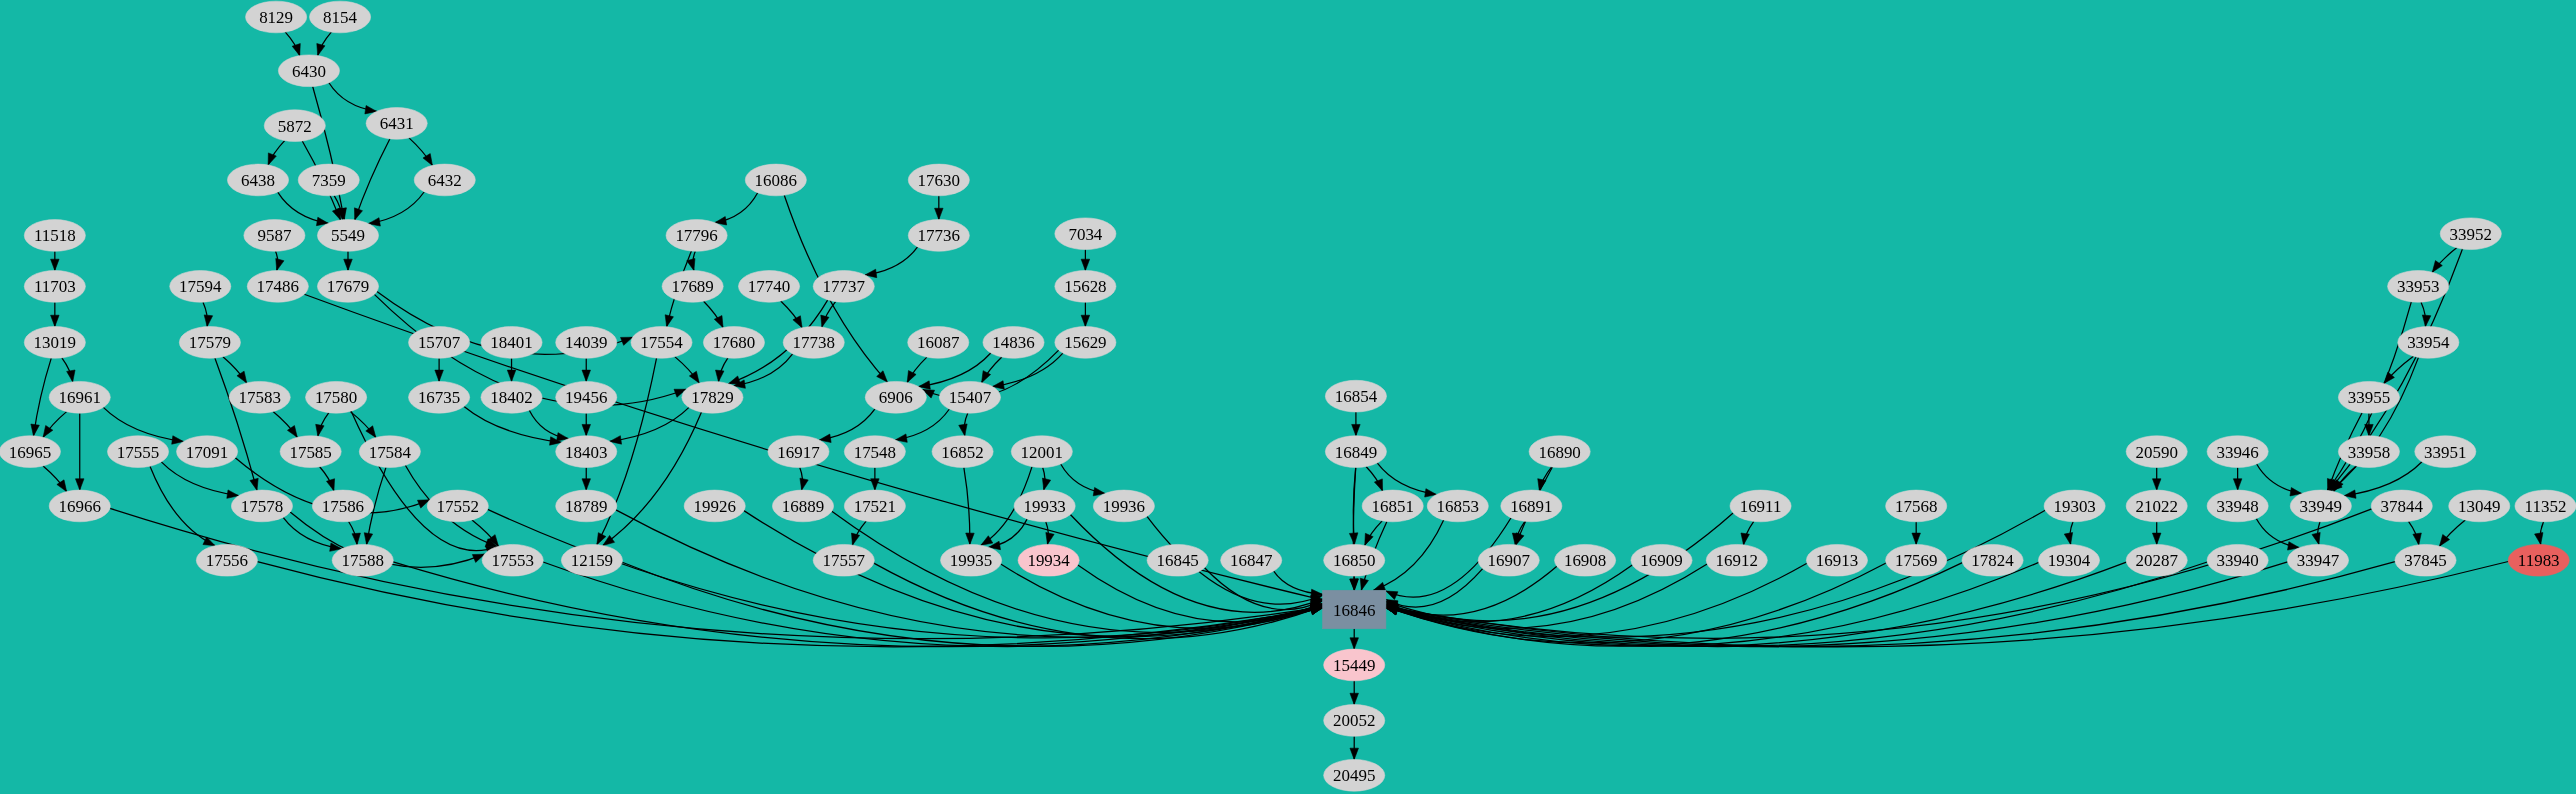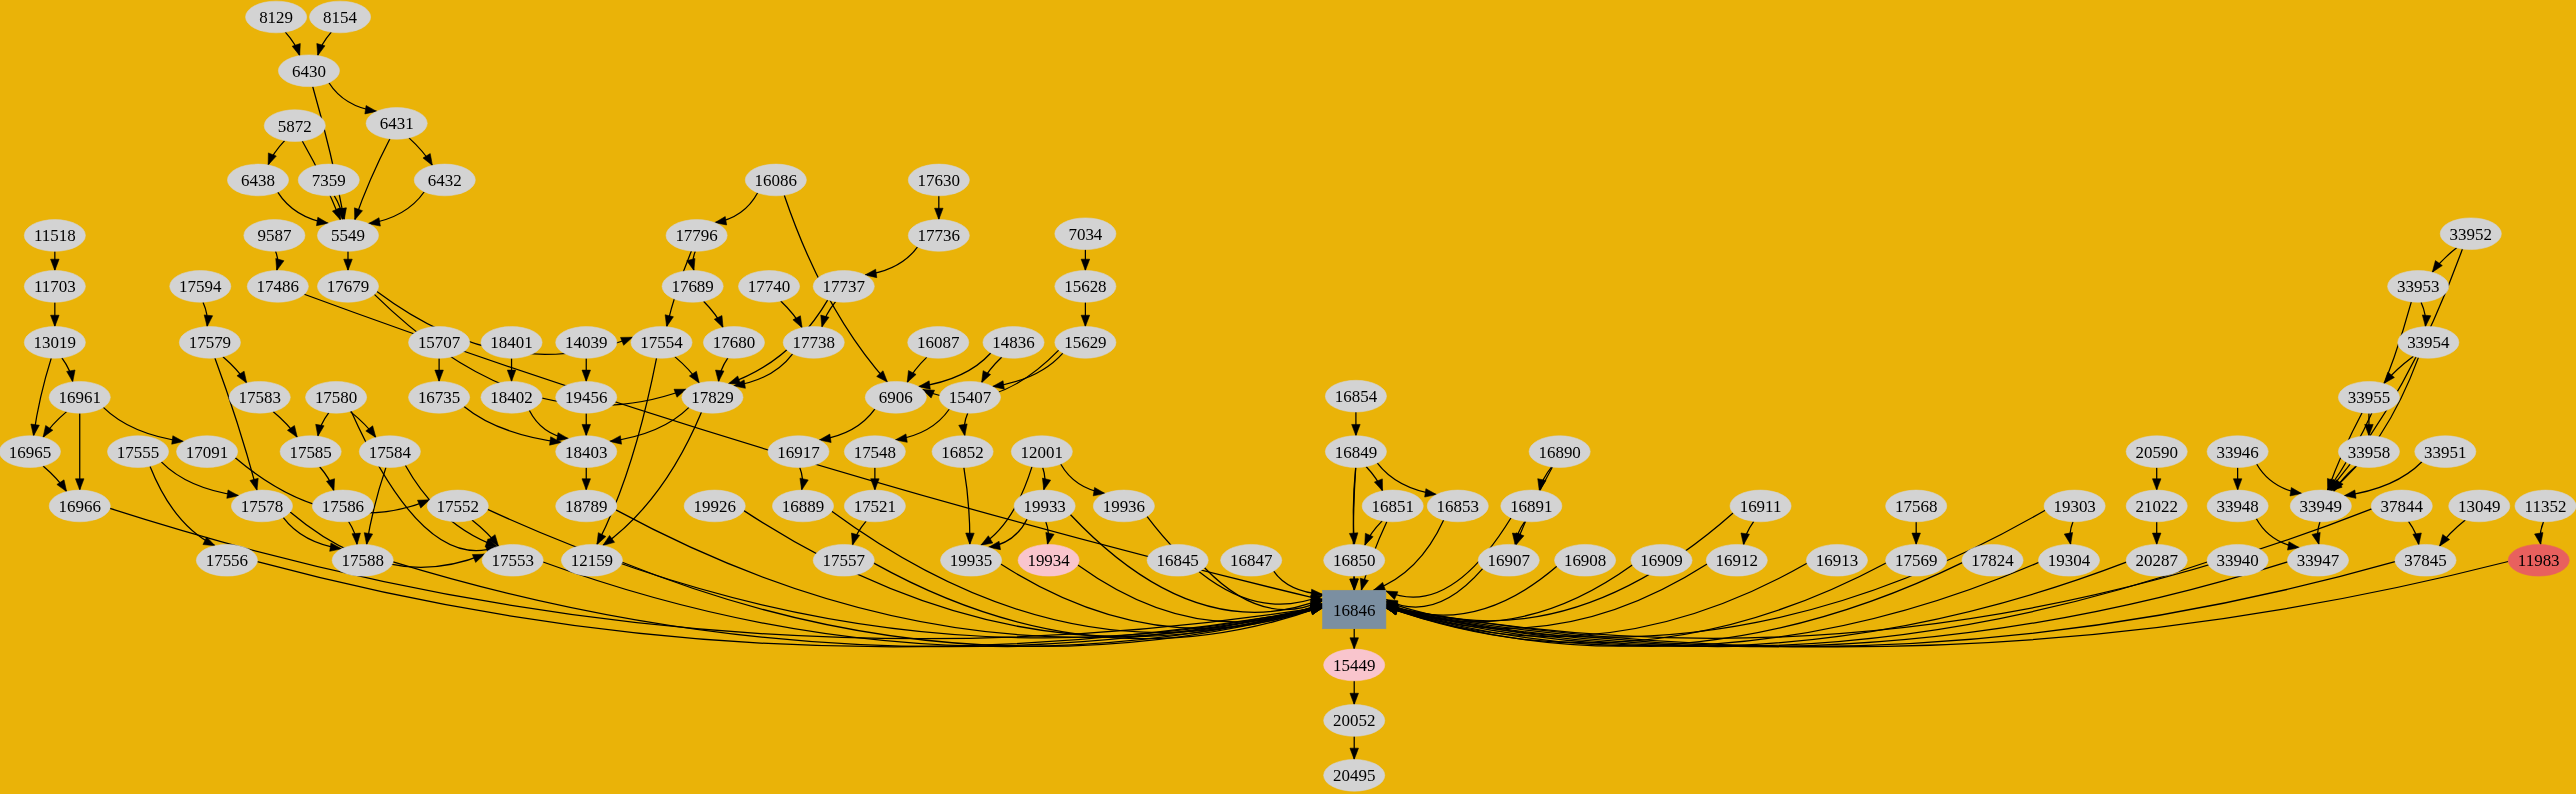--- a/index.html
+++ b/index.html
@@ -1,17 +1,17 @@
 <!DOCTYPE html>
 <html style="font-size:9px"><head>
 <meta charset="utf-8">
 <style>
   html,body{margin:0;padding:0;background:#ffffff;}
   body{font-family:"Liberation Serif","DejaVu Serif",serif;}
-  #stage{position:relative;width:2576px;height:794px;background:#eab308;overflow:hidden;}
+  #stage{position:relative;width:2576px;height:794px;background:#14b8a6;overflow:hidden;}
   svg#graph{position:absolute;left:0;top:0;width:2576px;height:794px;display:block;}
   .node-ellipse{fill:#d3d3d3;stroke:#d3d3d3;stroke-width:1;}
   .node-rect{fill:#7b8fa1;stroke:#7b8fa1;stroke-width:1;}
   .node-ellipse.pink{fill:#f9c5cd;stroke:#f9c5cd;}
   .node-ellipse.red{fill:#e8605e;stroke:#e8605e;}
   .node-label{font-family:"Liberation Serif","DejaVu Serif",serif;font-size:30px;fill:#000;text-anchor:middle;dominant-baseline:central;}
   .edge{fill:none;stroke:#000;stroke-width:2.2;}
   .arrowhead{fill:#000;stroke:#000;stroke-width:1;}
 </style>
 </head>

